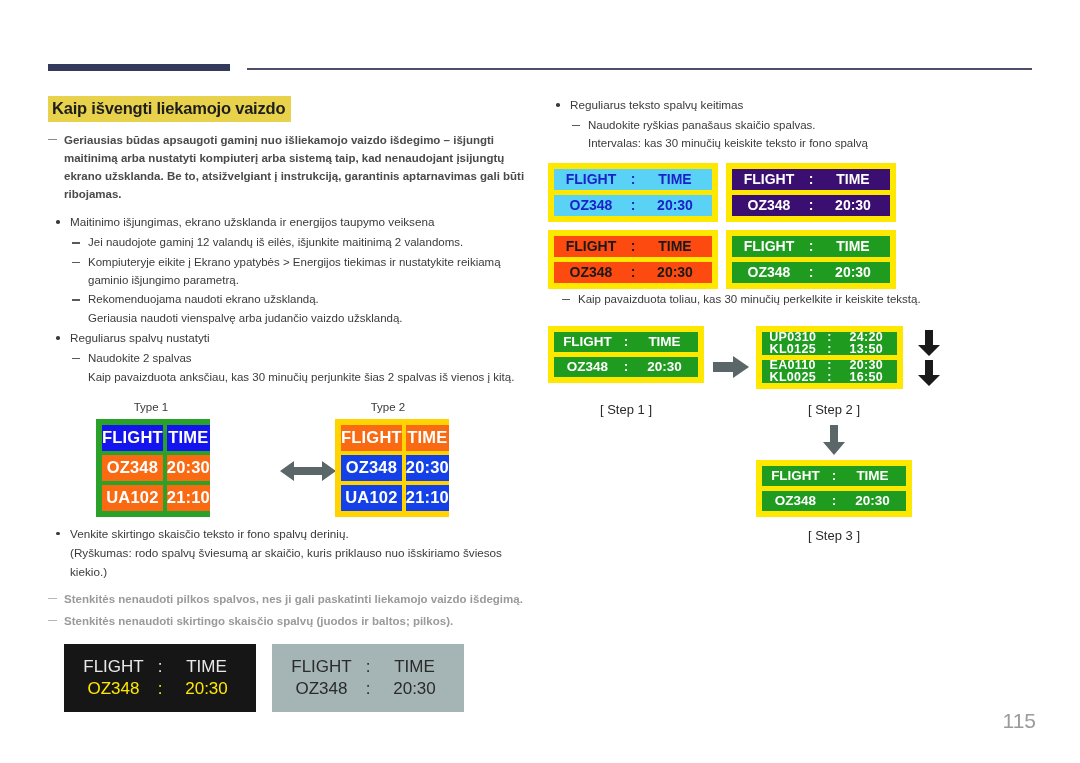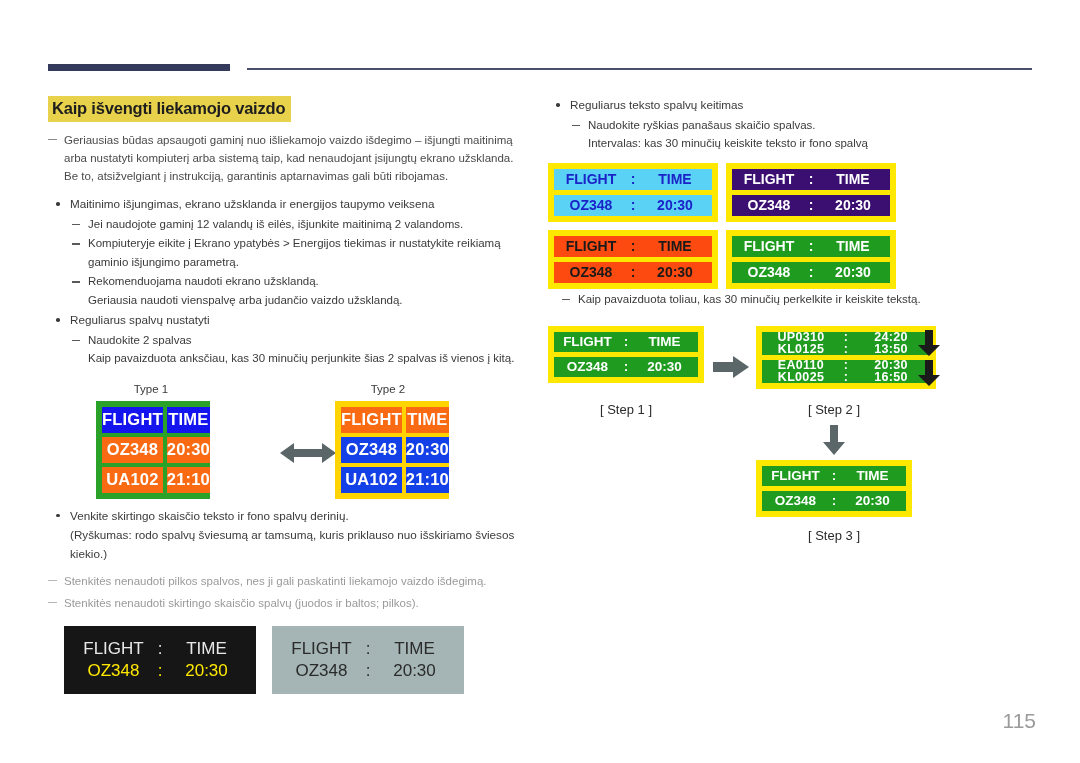--- a/index.html
+++ b/index.html
@@ -32,20 +32,21 @@
     padding:2px 6px 3px 4px;
     line-height:1.25;
   }
   .note{
     position:relative;
     margin:9px 0 0 0;
     padding-left:16px;
     font-size:11.5px;
     line-height:1.58;
     color:#4a4a4a;
+    font-weight:bold;
   }
   .note:before{
     content:"";position:absolute;left:0;top:8px;width:9px;height:1.4px;background:#8a8a8a;
   }
   .note.gray{color:#9a9a9a;}
   .note.gray:before{background:#b6b6b6;}
 
   ul.bul{list-style:none;margin:10px 0 0 0;padding:0;}
   ul.bul>li{
     position:relative;padding-left:22px;font-size:11.7px;line-height:1.62;color:#3a3a3a;
@@ -197,21 +198,21 @@
         <div class="cell val" style="background: rgb(20, 64, 232); color: rgb(255, 255, 255);">OZ348</div>
         <div class="cell val" style="background: rgb(20, 64, 232); color: rgb(255, 255, 255);">20:30</div>
         <div class="cell val" style="background: rgb(20, 64, 232); color: rgb(255, 255, 255);">UA102</div>
         <div class="cell val" style="background: rgb(20, 64, 232); color: rgb(255, 255, 255);">21:10</div>
       </div>
     </div>
 
     <ul class="bul" style="margin-top:6px;">
       <li>
         <span>Venkite skirtingo skaisčio teksto ir fono spalvų derinių.</span>
-        <span class="sub">(Ryškumas: rodo spalvų šviesumą ar tamsumą, kuris priklauso nuo išskiriamo šviesos kiekio.)</span>
+        <span class="sub">(Ryškumas: rodo spalvų šviesumą ar skaičio, kuris priklauso nuo išskiriamo šviesos kiekio.)</span>
       </li>
     </ul>
 
     <div class="note gray" style="margin-top:8px;">Stenkitės nenaudoti pilkos spalvos, nes ji gali paskatinti liekamojo vaizdo išdegimą.</div>
     <div class="note gray" style="margin-top:4px;">Stenkitės nenaudoti skirtingo skaisčio spalvų (juodos ir baltos; pilkos).</div>
 
     <div style="display:flex;gap:16px;margin-top:14px;margin-left:16px;">
       <div class="bigpanel" id="panel-black" style="background: rgb(22, 22, 22);">
         <div class="row" style="color: rgb(232, 232, 232);">
           <span>FLIGHT</span>
@@ -320,21 +321,21 @@
           <span>OZ348</span>
           <span>:</span>
           <span>20:30</span>
         </div>
       </div>
 
       <svg style="position:absolute;left:165px;top:36px;" width="36" height="22" viewBox="0 0 36 22">
         <polygon points="0,6 20,6 20,0 36,11 20,22 20,16 0,16" fill="#5a6668"></polygon>
       </svg>
 
-      <div class="sp sp2" style="left:208px;top:6px;width:180px;">
+      <div class="sp sp2" style="left:208px;top:6px;width:147px;">
         <div class="stripe">
           <div class="ln top">
             <span>UP0310</span>
             <span>:</span>
             <span>24:20</span>
           </div>
           <div class="ln bot">
             <span>KL0125</span>
             <span>:</span>
             <span>13:50</span>

